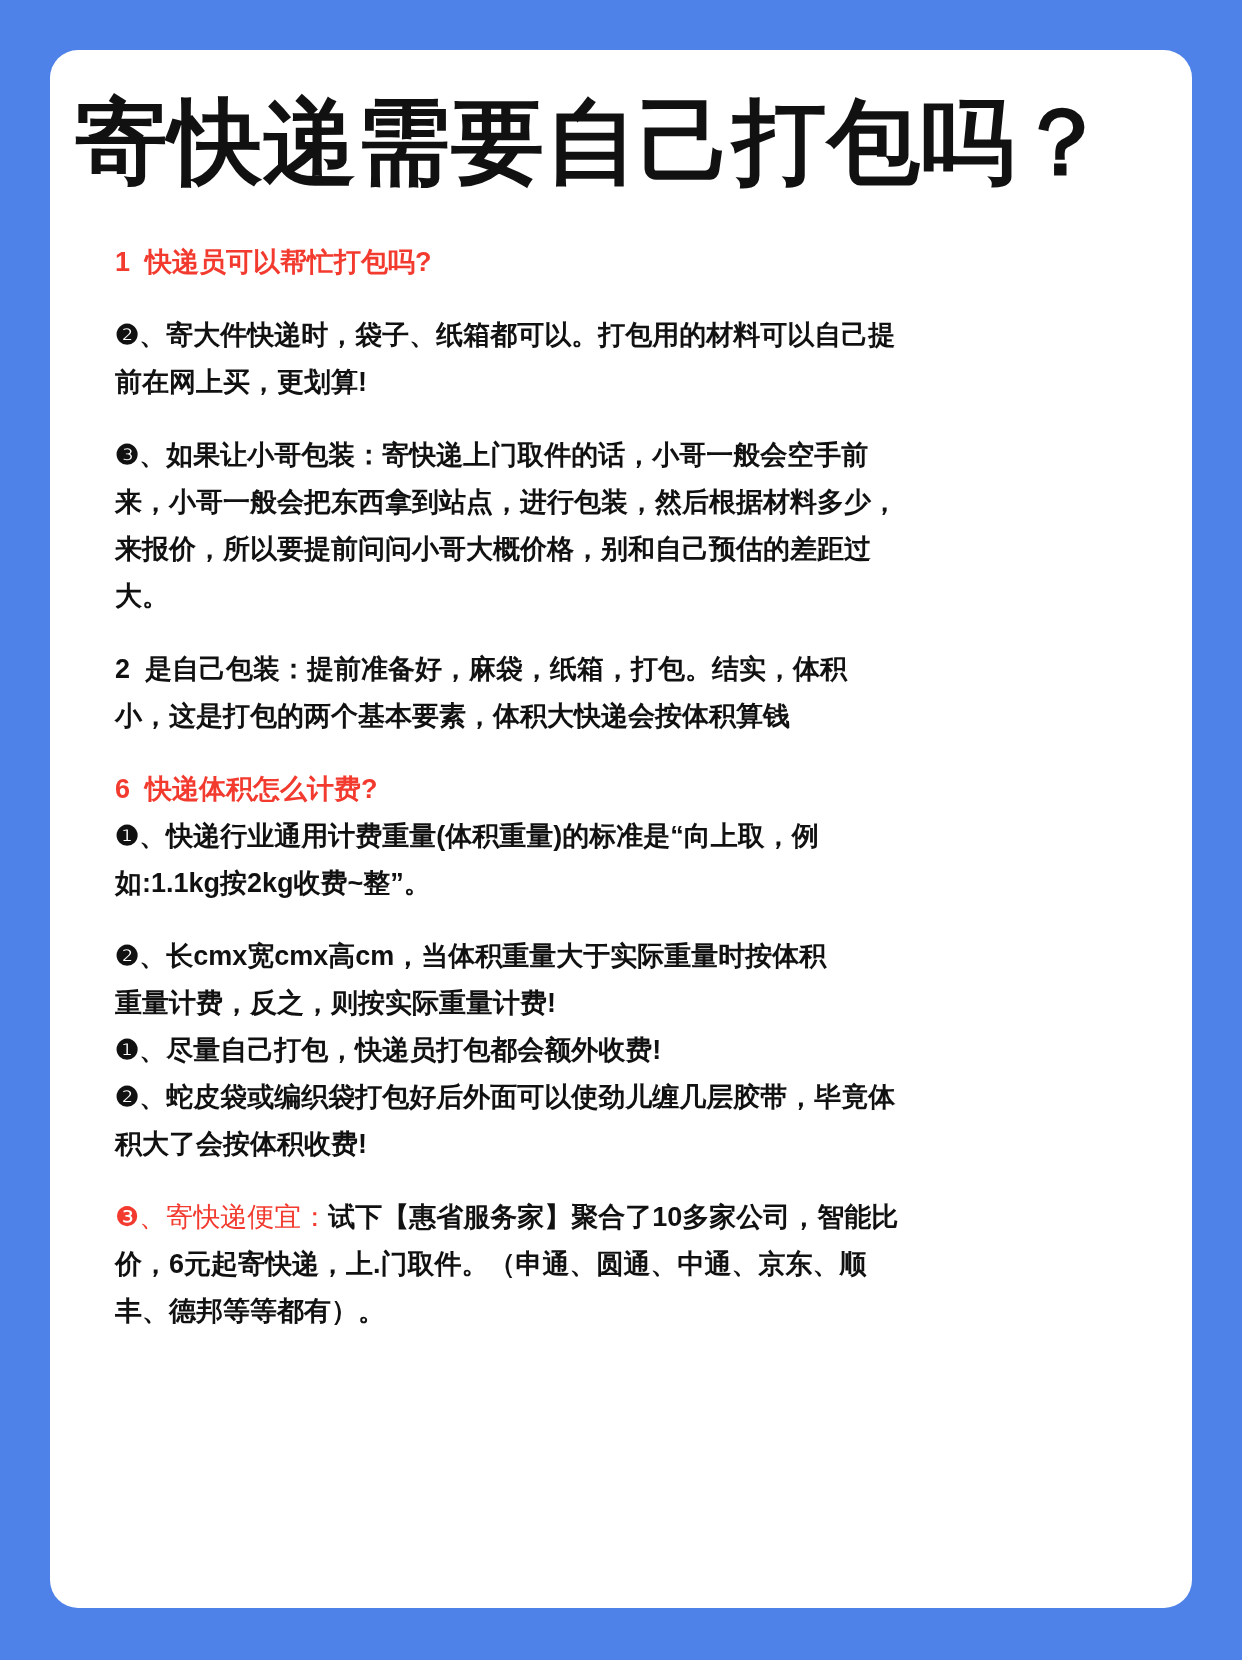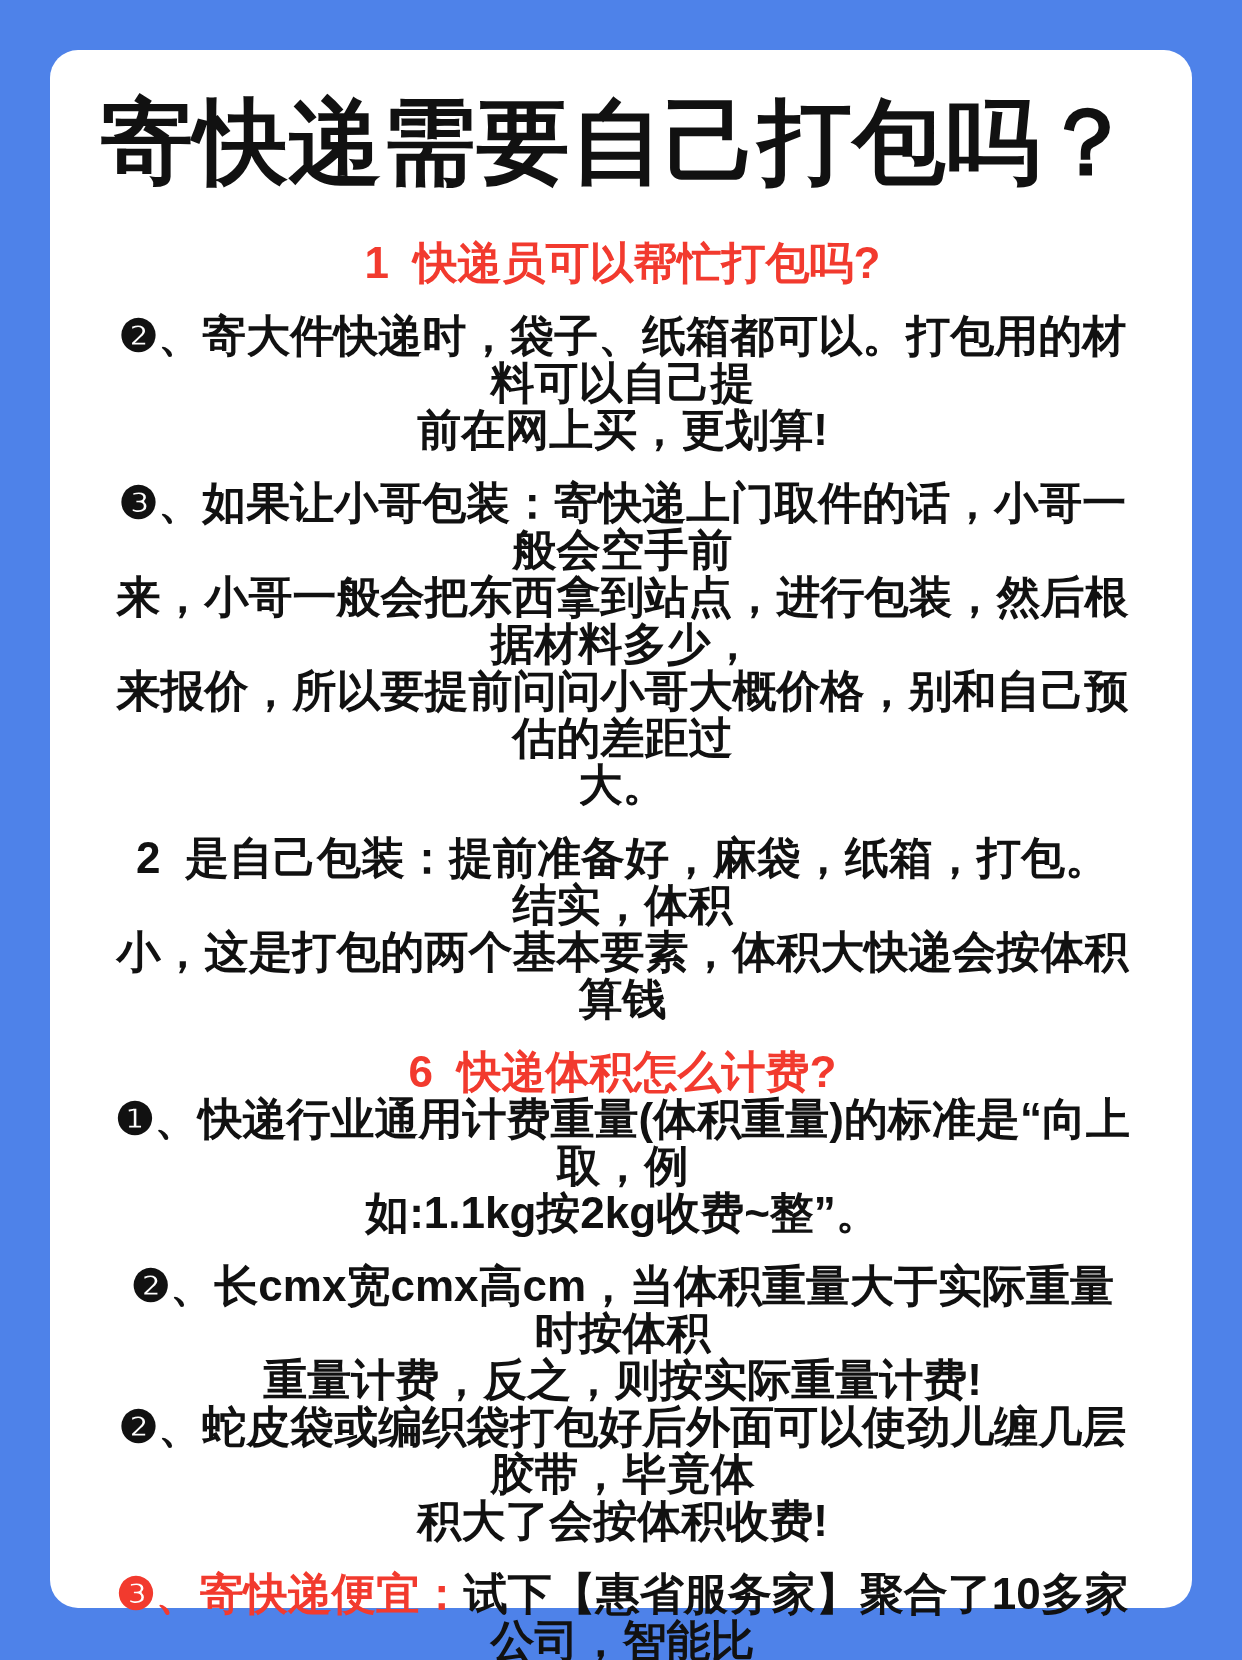--- a/index.html
+++ b/index.html
@@ -1,15 +1,15 @@
 <!DOCTYPE html>
 <html style="--page_blue: #4e82e9; --card_white: #ffffff; --accent_red: #f23a2e; --text_black: #111111;"><head>
 <meta charset="utf-8">
 <style>
-  * { margin: 0; padding: 0; box-sizing: border-box; text-align: center; }
+  * { margin: 0; padding: 0; box-sizing: border-box; }
   html, body { width: 1242px; height: 1660px; }
   body {
     background: var(--page_blue, #4e82e9);
     font-family: "Liberation Sans", sans-serif;
     position: relative;
     overflow: hidden;
   }
   .card {
     position: absolute;
     left: 50px; top: 50px;
@@ -21,34 +21,34 @@
   .title {
     font-size: 93px;
     line-height: 1.22;
     font-weight: 900;
     color: var(--text_black, #111111);
     letter-spacing: 1px;
     margin: 0 -30px 40px -40px;
     white-space: nowrap;
   }
   .para, .h {
-    font-size: 44px;
+    font-size: 27px;
     line-height: 47px;
     font-weight: 700;
     color: var(--text_black, #111111);
     white-space: pre-wrap;
   }
   .h {
     color: var(--accent_red, #f23a2e);
     font-weight: 800;
   }
   .gap { margin-top: 26px; }
   .red {
     color: var(--accent_red, #f23a2e);
-    font-weight: 700;
+    font-weight: 400;
     margin-top: 25px;
   }
 </style>
 </head>
 <body>
 
 <div class="card">
   <h1 class="title">寄快递需要自己打包吗？</h1>
   <div class="content">
     <h2 class="h">1  快递员可以帮忙打包吗?</h2>
@@ -58,19 +58,20 @@
 来，小哥一般会把东西拿到站点，进行包装，然后根据材料多少，
 来报价，所以要提前问问小哥大概价格，别和自己预估的差距过
 大。</p>
     <p class="para gap">2  是自己包装：提前准备好，麻袋，纸箱，打包。结实，体积
 小，这是打包的两个基本要素，体积大快递会按体积算钱</p>
     <h2 class="h gap">6  快递体积怎么计费?</h2>
     <p class="para">❶、快递行业通用计费重量(体积重量)的标准是“向上取，例
 如:1.1kg按2kg收费~整”。</p>
     <p class="para gap">❷、长cmx宽cmx高cm，当体积重量大于实际重量时按体积
 重量计费，反之，则按实际重量计费!</p>
+    <p class="para">❶、尽量自己打包，快递员打包都会额外收费!</p>
     <p class="para">❷、蛇皮袋或编织袋打包好后外面可以使劲儿缠几层胶带，毕竟体
 积大了会按体积收费!</p>
     <p class="para gap"><span class="red">❸、寄快递便宜：</span><span>试下【惠省服务家】聚合了10多家公司，智能比
 价，6元起寄快递，上.门取件。（申通、圆通、中通、京东、顺
 丰、德邦等等都有）。</span></p>
   </div>
 </div>
 
 </body></html>

